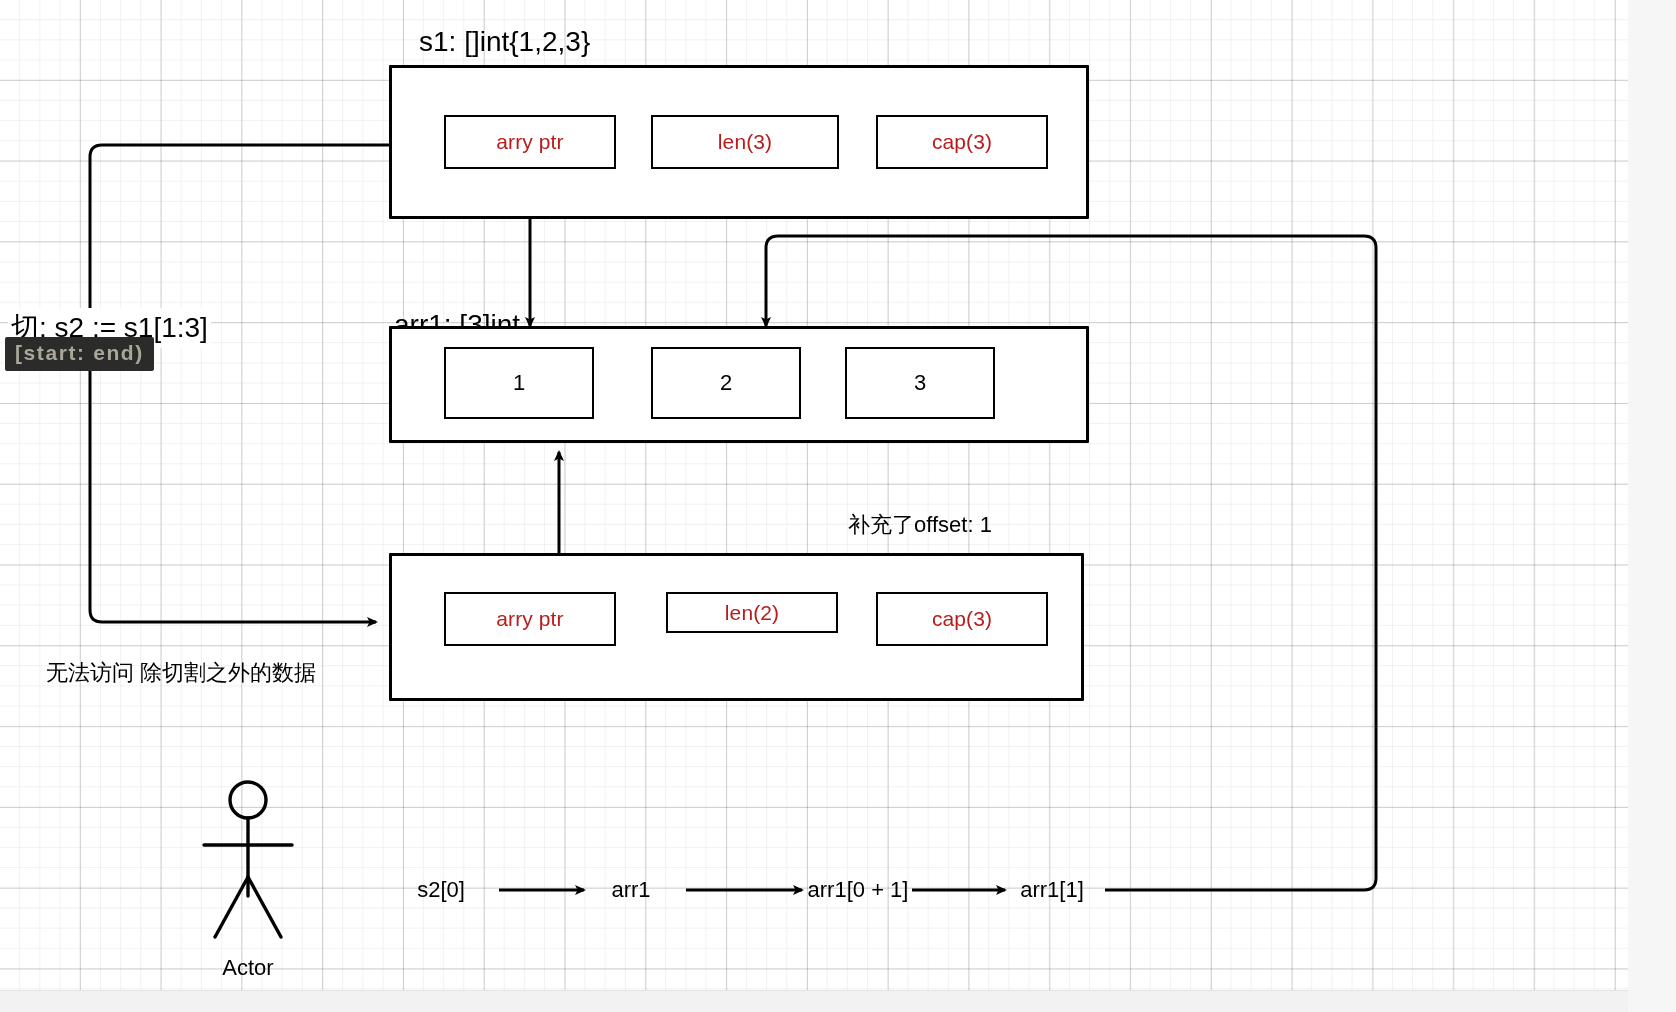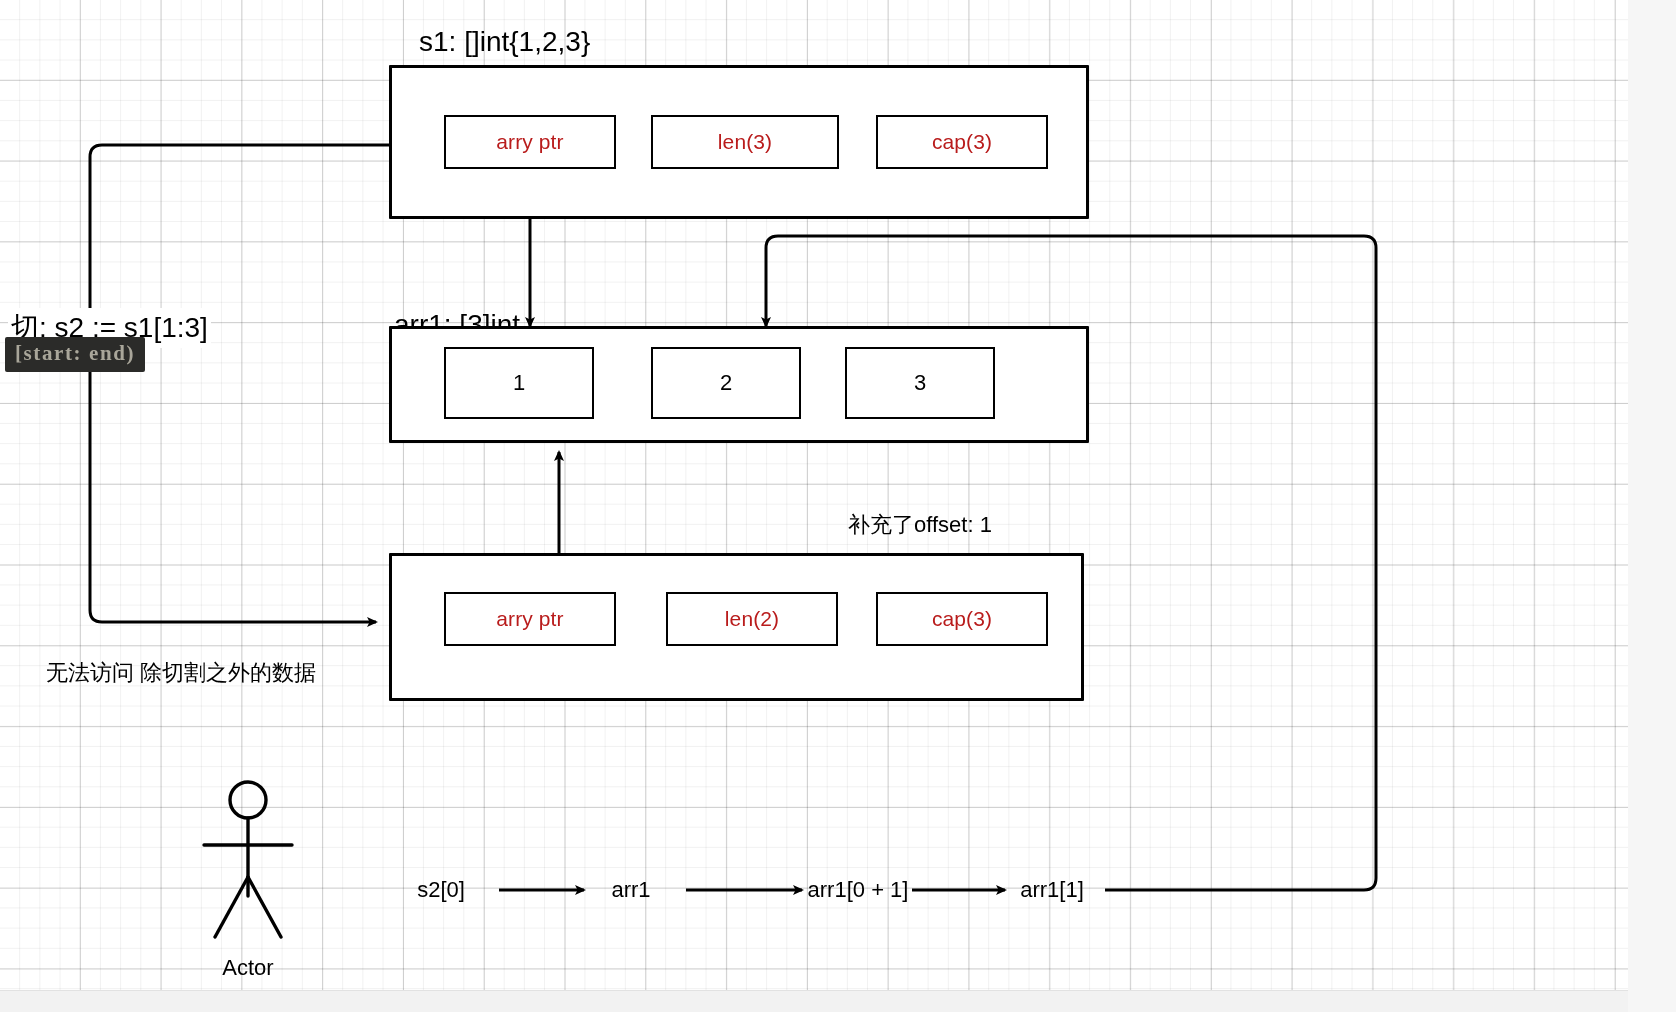--- a/index.html
+++ b/index.html
@@ -111,21 +111,21 @@
     font-size: 28px;
     color: #000;
     white-space: nowrap;
     background: #ffffff;
     padding: 1px 3px;
   }
   .code-chip {
     position: absolute;
     background: #2b2b29;
     color: #a9a69a;
-    font-family: Liberation Serif, serif;
+    font-family: Liberation Sans, sans-serif;
     font-size: 21px;
     font-weight: bold;
     letter-spacing: 1.6px;
     padding: 4px 10px 6px 10px;
     white-space: nowrap;
     border-radius: 2px;
   }
 
   
   .flow-term {
@@ -192,21 +192,21 @@
 
   <div class="cell-box" style="left:444px; top:347px; width:150px; height:72px;">1</div>
   <div class="cell-box" style="left:651px; top:347px; width:150px; height:72px;">2</div>
   <div class="cell-box" style="left:845px; top:347px; width:150px; height:72px;">3</div>
 
   <div class="cn-label" style="left:848px; top:512px;">补充了offset: 1</div>
 
   <div class="struct-box" style="left:389px; top:553px; width:695px; height:148px;"></div>
 
   <div class="field-box" style="left:444px; top:592px; width:172px; height:54px;">arry ptr</div>
-  <div class="field-box" style="left:666px; top:592px; width:172px; height:54px;">len(2)</div>
+  <div class="field-box" style="left:666px; top:592px; width:172px; height:41px;">len(2)</div>
   <div class="field-box" style="left:876px; top:592px; width:172px; height:54px;">cap(3)</div>
 
   <div class="slice-note" style="left:8px; top:308px;">切:  s2 := s1[1:3]</div>
   <div class="code-chip" style="left:5px; top:337px;">[start: end)</div>
 
   <div class="cn-label" style="left:46px; top:660px;">无法访问 除切割之外的数据</div>
 
   <div class="flow-term" style="left:441px; top:890px;">s2[0]</div>
   <div class="flow-term" style="left:631px; top:890px;">arr1</div>
   <div class="flow-term" style="left:858px; top:890px;">arr1[0 + 1]</div>

